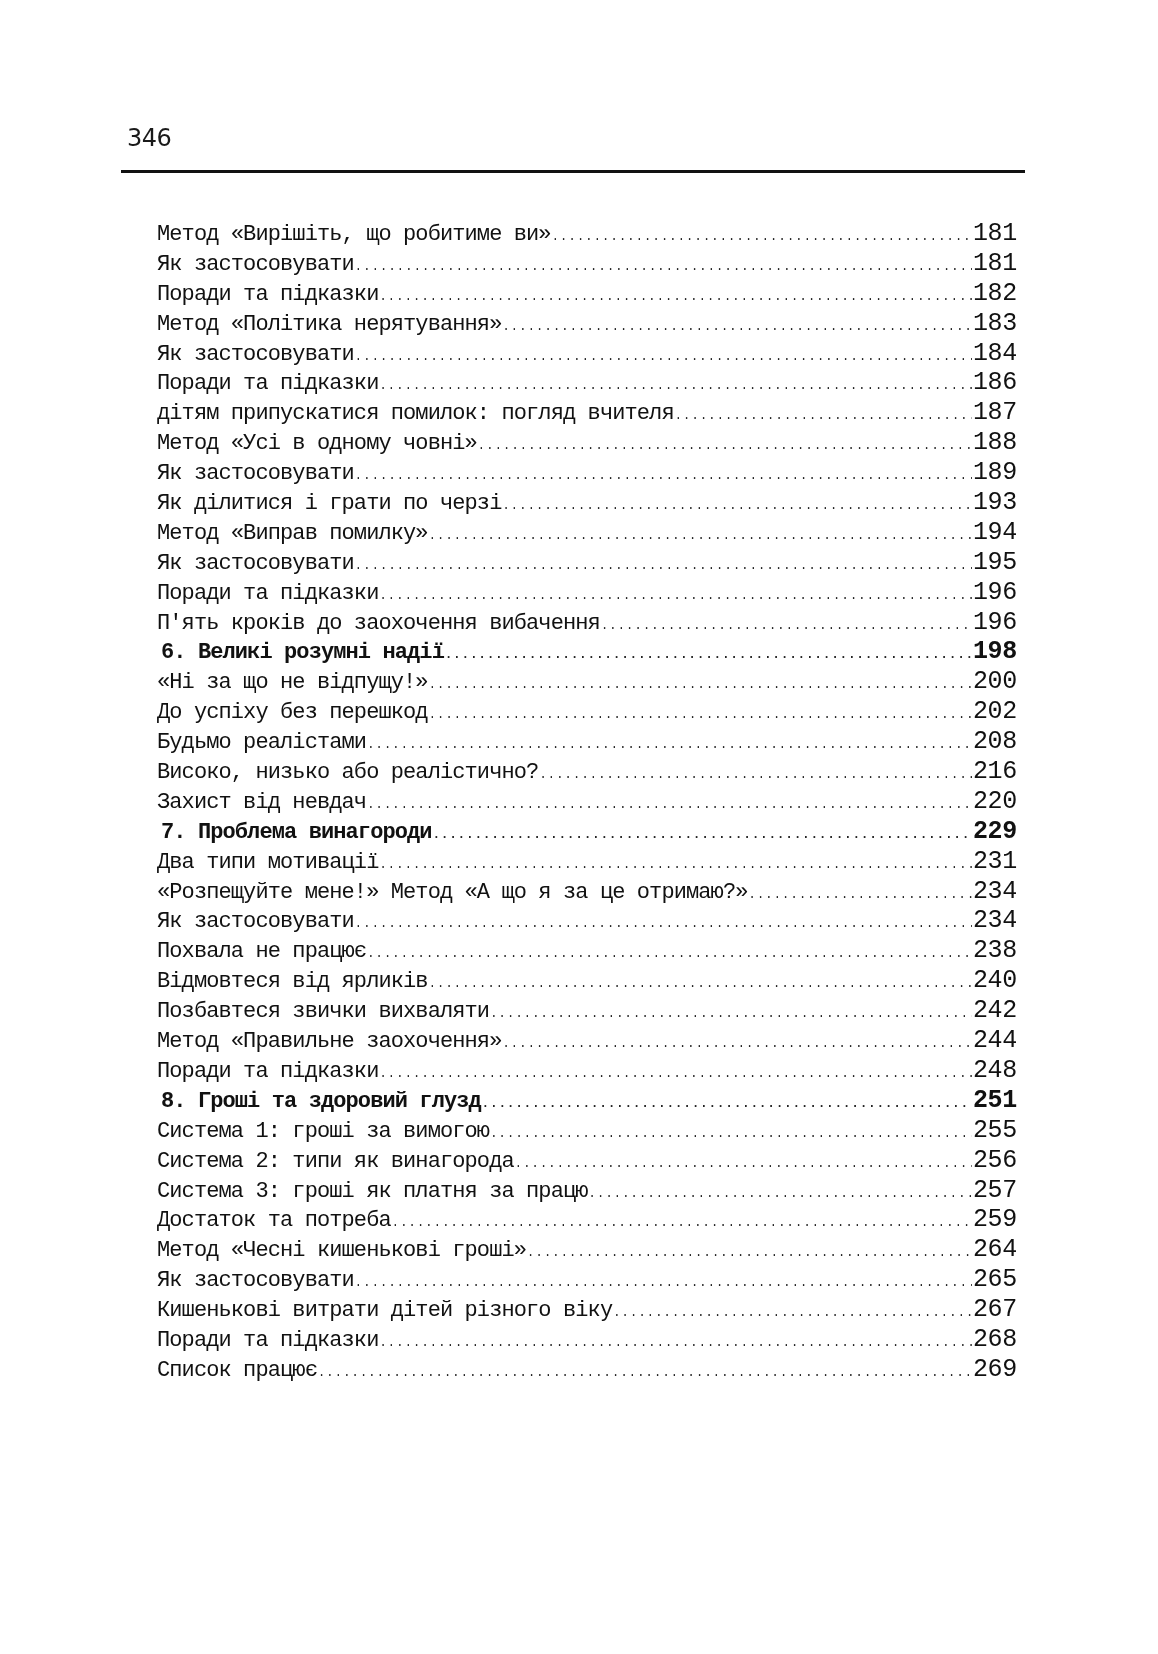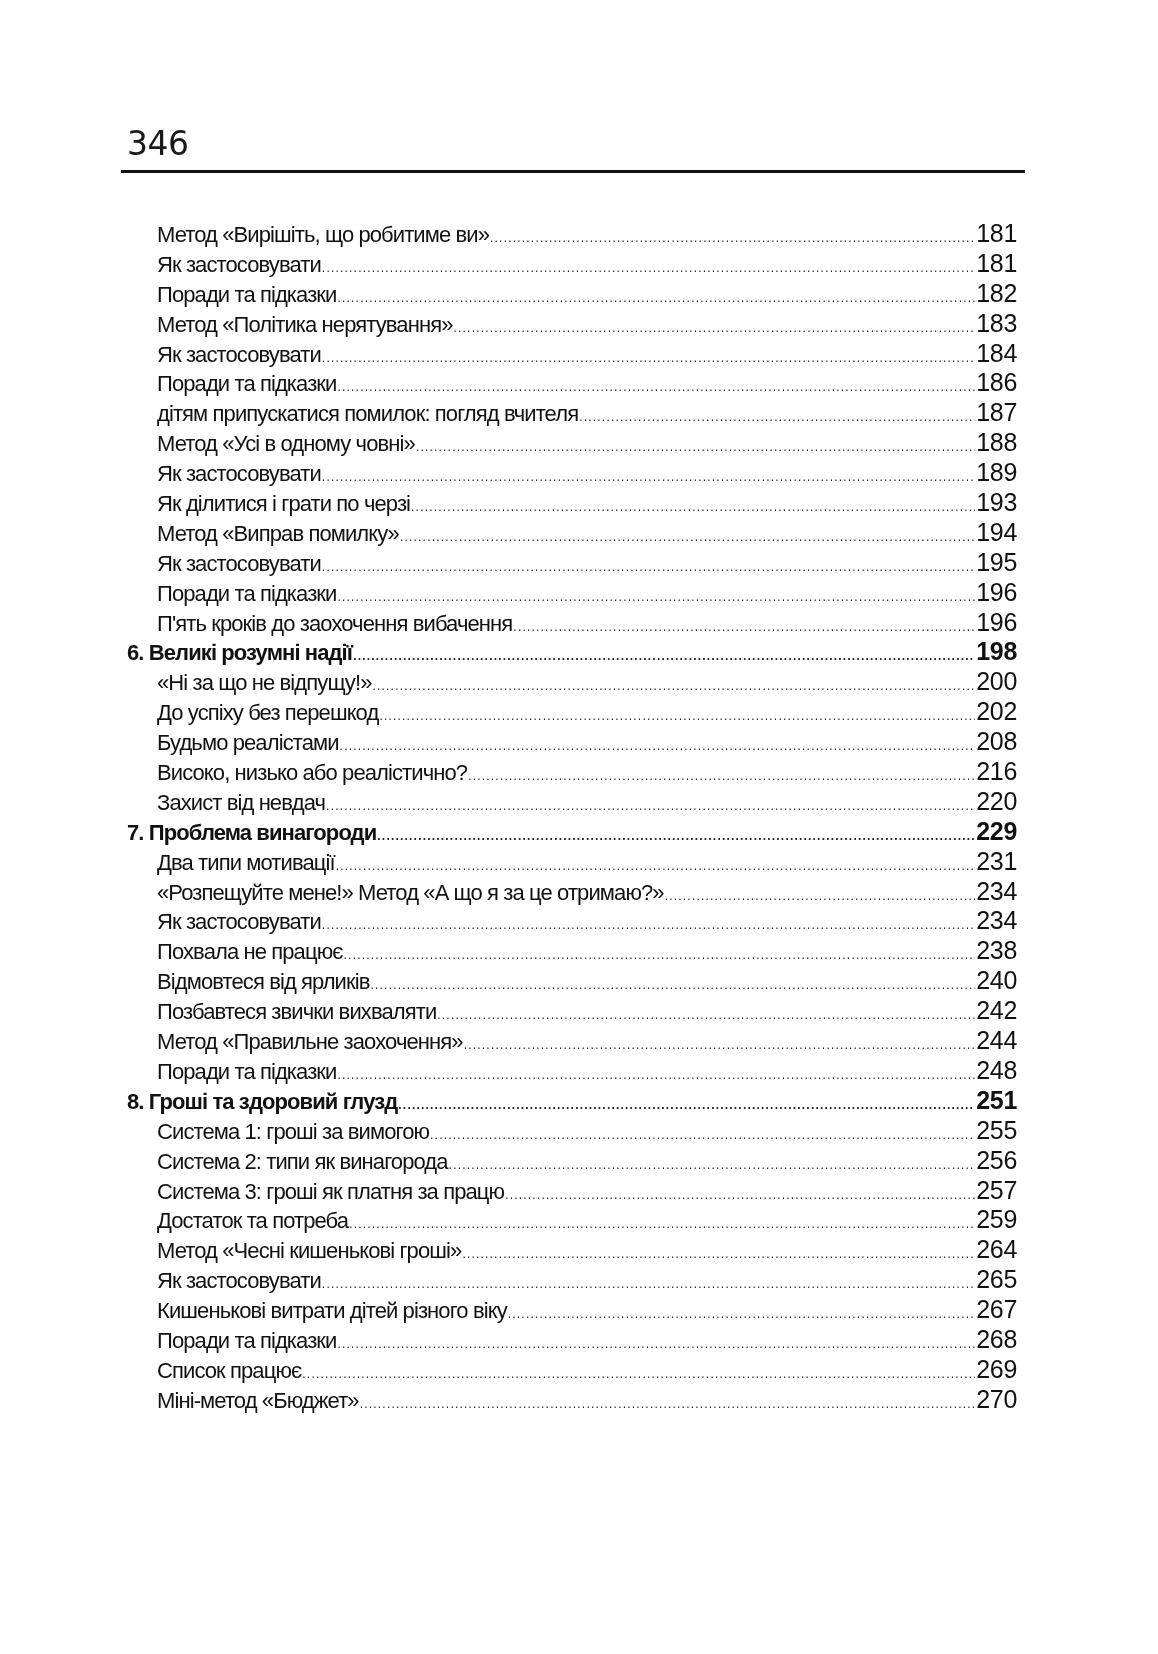--- a/index.html
+++ b/index.html
@@ -20,42 +20,42 @@
     top: 118px;
     width: 904px;
     height: 52px;
     border-bottom: 3px solid #111111;
   }
   .page-number {
     position: absolute;
     left: 6px;
     top: 6px;
     font-family: "DejaVu Sans", sans-serif;
-    font-size: 33px;
+    font-size: 24px;
     letter-spacing: -0.5px;
     color: #1a1a1a;
   }
   .toc {
     position: absolute;
     left: 127px;
     top: 219px;
     width: 890px;
-    font-family: Liberation Sans, sans-serif;
+    font-family: Liberation Mono, monospace;
     font-size: 22px;
     line-height: 29.9px;
   }
   .toc-row {
     display: flex;
     align-items: baseline;
     height: 29.9px;
     white-space: nowrap;
     overflow: hidden;
   }
   .toc-row.sub { padding-left: 30px; }
-  .toc-row.chapter { font-weight: bold; }
+  .toc-row.chapter { font-weight: bold; margin-left: 34px; }
   .toc-row .title {
     flex: 0 0 auto;
     letter-spacing: -0.9px;
     transform-origin: left;
   }
   .toc-row .leader {
     flex: 1 1 auto;
     overflow: hidden;
     margin: 0 1px;
     font-size: 12px;
@@ -268,18 +268,13 @@
     <div class="toc-row sub">
     <span class="title">Поради та підказки</span>
     <span class="leader"></span>
     <span class="page">268</span>
   </div>
     <div class="toc-row sub">
     <span class="title">Список працює</span>
     <span class="leader"></span>
     <span class="page">269</span>
   </div>
-    <div class="toc-row sub">
-    <span class="title">Міні-метод «Бюджет»</span>
-    <span class="leader"></span>
-    <span class="page">270</span>
-  </div>
   </div>
 
 </body></html>

